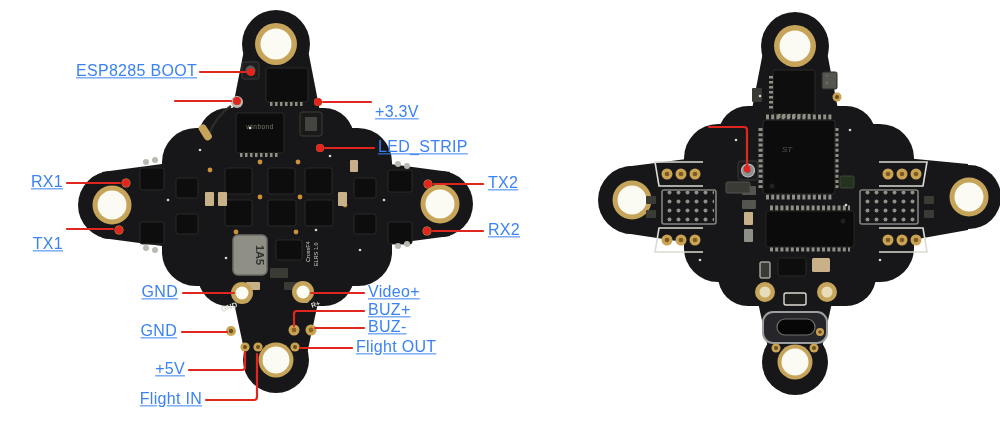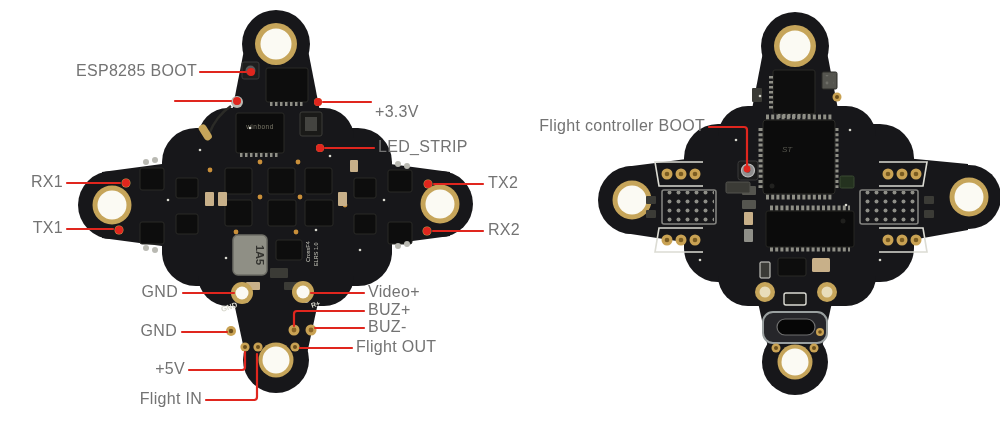--- a/index.html
+++ b/index.html
@@ -8,25 +8,26 @@
     width:1000px;height:436px;
     background:#ffffff;
     font-family:"Liberation Sans",sans-serif;
     overflow:hidden;
   }
   .stage svg{position:absolute;left:0;top:0;}
   .label{
     position:absolute;
     font-size:16px;
     letter-spacing:.3px;
-    color:#737373;
+    color:#3b82f6;
     white-space:nowrap;
     transform:translateY(-54%);
     line-height:1;
     user-select:none;
+    text-decoration:underline;
   }
 </style>
 </head>
 <body>
 
 <div class="stage">
 
 <svg width="1000" height="436" viewBox="0 0 1000 436">
   <defs>
     <pattern id="viaGrid" width="9" height="9" patternUnits="userSpaceOnUse">
@@ -353,26 +354,25 @@
       <circle cx="427" cy="231" r="4"></circle>
       <circle cx="747" cy="169" r="3.4"></circle>
     </g>
   </g>
 </svg>
 
 <div class="label" style="right:803px;top:72px">ESP8285 BOOT</div>
 <div class="label" style="left:375px;top:113px">+3.3V</div>
 <div class="label" style="left:378px;top:148px">LED_STRIP</div>
 <div class="label" style="right:937px;top:183px">RX1</div>
-<div class="label" style="right:937px;top:229px">TX1</div>
+<div class="label" style="right:937px;top:245px">TX1</div>
 <div class="label" style="left:488px;top:184px">TX2</div>
 <div class="label" style="left:488px;top:231px">RX2</div>
 <div class="label" style="right:822px;top:293px">GND</div>
 <div class="label" style="left:368px;top:293px">Video+</div>
 <div class="label" style="left:368px;top:311px">BUZ+</div>
 <div class="label" style="left:368px;top:328px">BUZ-</div>
 <div class="label" style="right:823px;top:332px">GND</div>
 <div class="label" style="left:356px;top:348px">Flight OUT</div>
 <div class="label" style="right:815px;top:370px">+5V</div>
 <div class="label" style="right:798px;top:400px">Flight IN</div>
-<div class="label" style="right:295px;top:127px">Flight controller BOOT</div>
 
 </div>
 
 </body></html>

